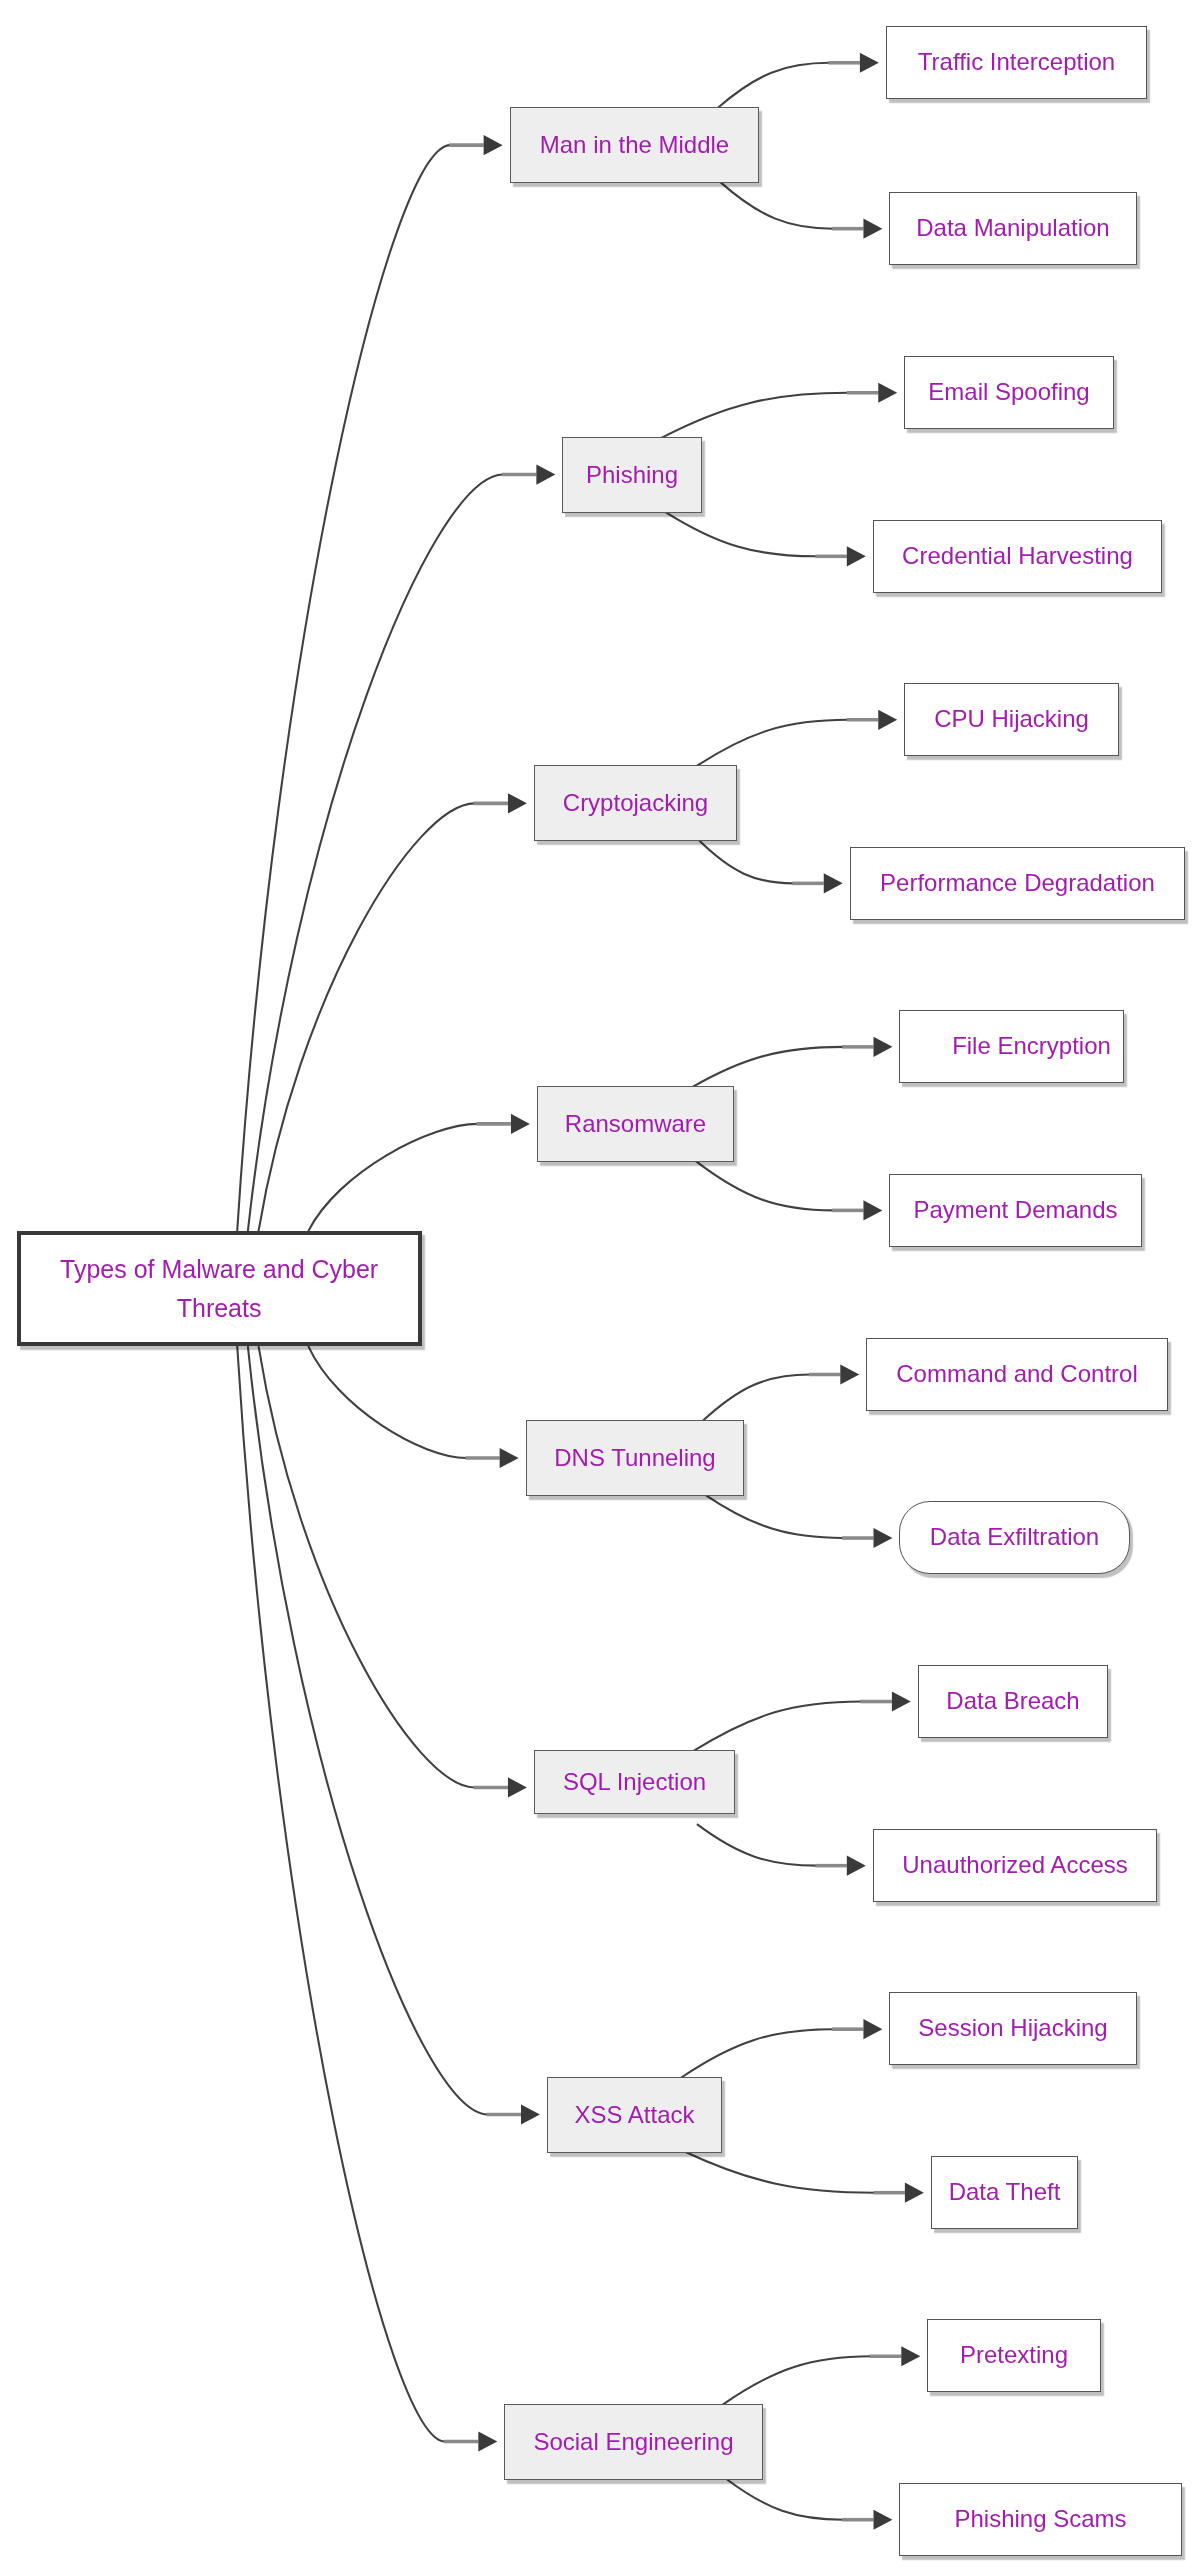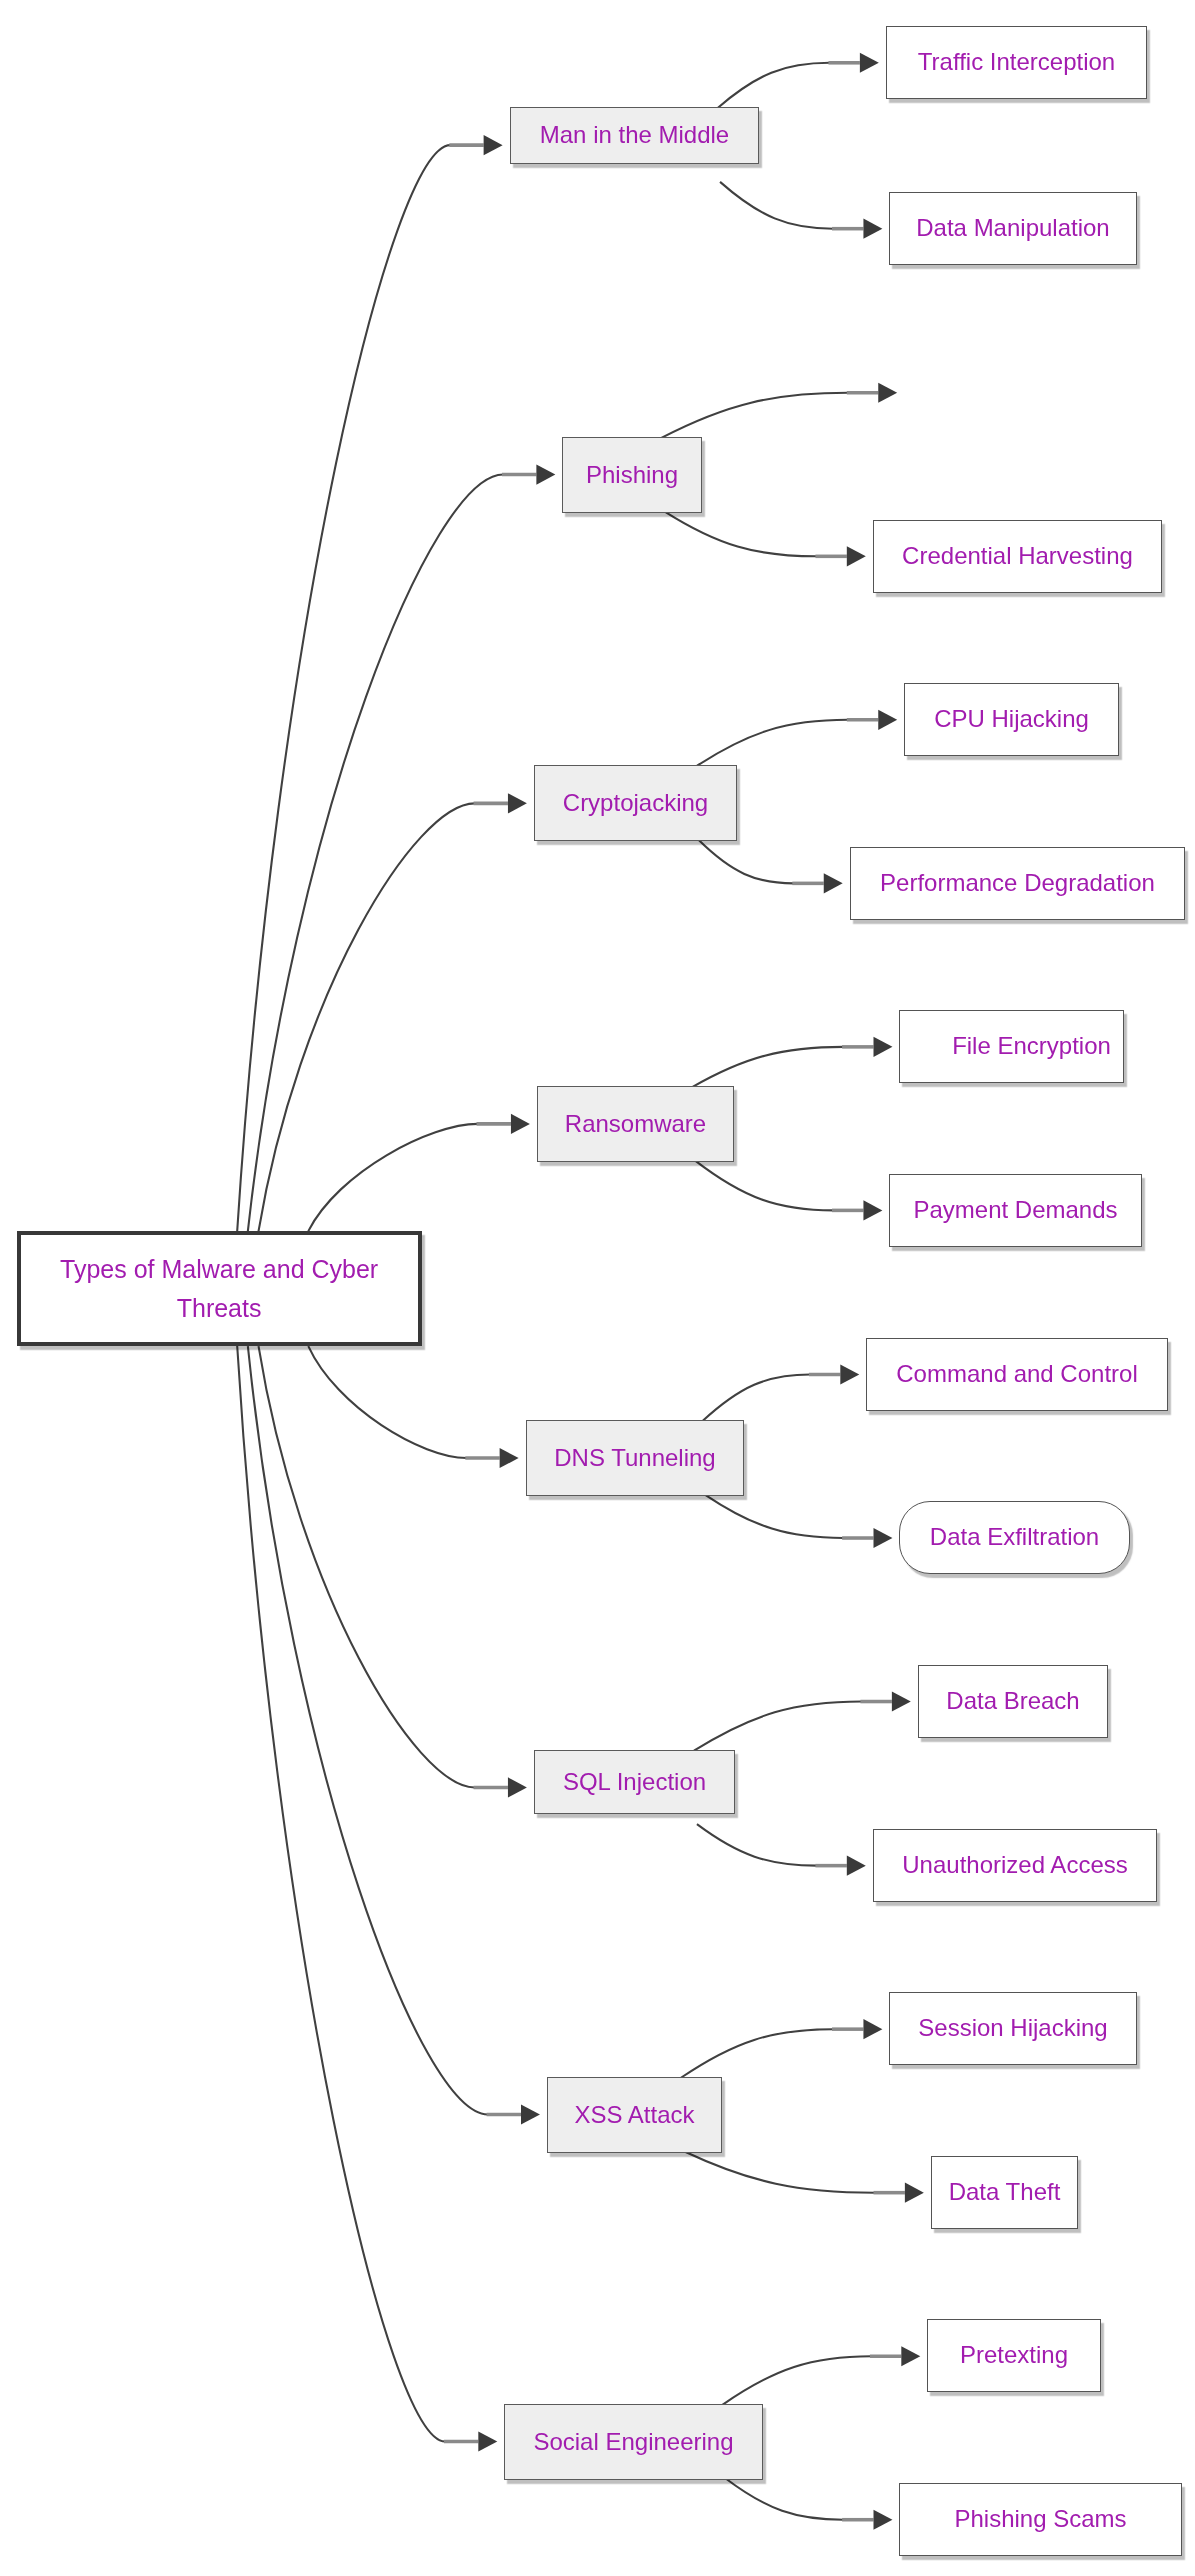--- a/index.html
+++ b/index.html
@@ -75,21 +75,21 @@
     <line class="stub" x1="1404" y1="3425" x2="1457" y2="3425" marker-end="url(#arrow)"></line>
     <line class="stub" x1="1474" y1="3701" x2="1527" y2="3701" marker-end="url(#arrow)"></line>
     <line class="stub" x1="1468" y1="3977" x2="1521" y2="3977" marker-end="url(#arrow)"></line>
     <line class="stub" x1="1421" y1="4253" x2="1474" y2="4253" marker-end="url(#arrow)"></line>
   </svg>
 
   <div class="node root" style="left:16.6px;top:1231px;width:405px;height:115px;">
     <span>Types of Malware and Cyber Threats</span>
   </div>
 
-  <div class="node branch" style="left:510px;top:107px;width:249px;height:57px;">
+  <div class="node branch" style="left:510px;top:107px;width:249px;height:76px;">
     <span>Man in the Middle</span>
   </div>
   <div class="node branch" style="left:562px;top:437px;width:140px;height:76px;">
     <span>Phishing</span>
   </div>
   <div class="node branch" style="left:534px;top:765px;width:203px;height:76px;">
     <span>Cryptojacking</span>
   </div>
   <div class="node branch" style="left:537px;top:1086px;width:197px;height:76px;">
     <span>Ransomware</span>
@@ -105,20 +105,23 @@
   </div>
   <div class="node branch" style="left:504px;top:2404px;width:259px;height:76px;">
     <span>Social Engineering</span>
   </div>
 
   <div class="node leaf" style="left:886px;top:26px;width:261px;height:73px;">
     <span>Traffic Interception</span>
   </div>
   <div class="node leaf" style="left:889px;top:192px;width:248px;height:73px;">
     <span>Data Manipulation</span>
+  </div>
+  <div class="node leaf" style="left:904px;top:356px;width:210px;height:73px;">
+    <span>Email Spoofing</span>
   </div>
   <div class="node leaf" style="left:873px;top:520px;width:289px;height:73px;">
     <span>Credential Harvesting</span>
   </div>
   <div class="node leaf" style="left:904px;top:683px;width:215px;height:73px;">
     <span>CPU Hijacking</span>
   </div>
   <div class="node leaf" style="left:850px;top:847px;width:335px;height:73px;">
     <span>Performance Degradation</span>
   </div>

